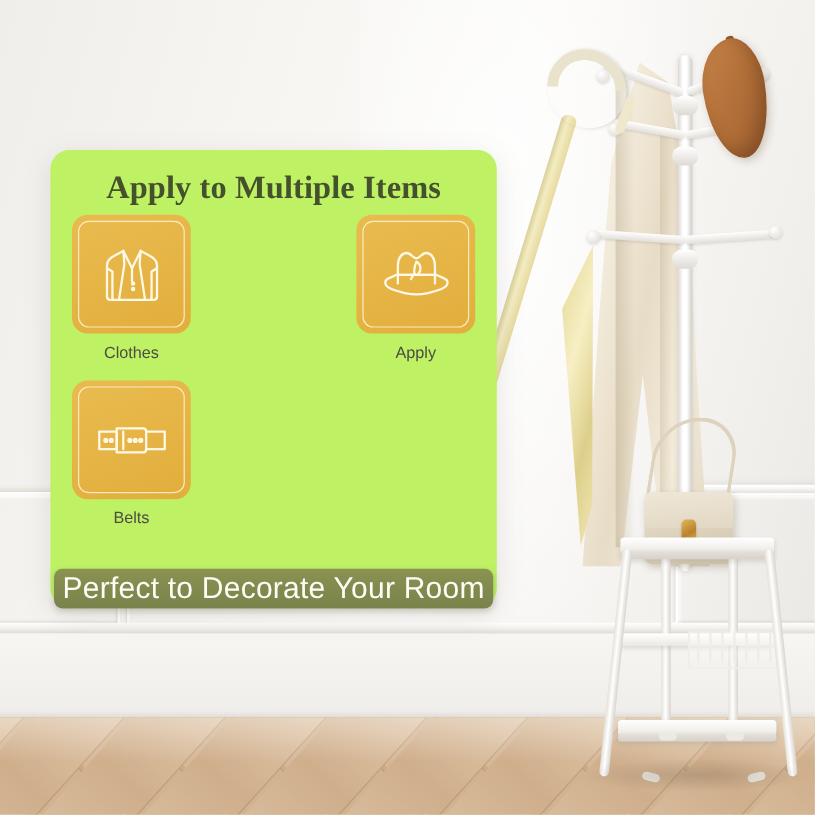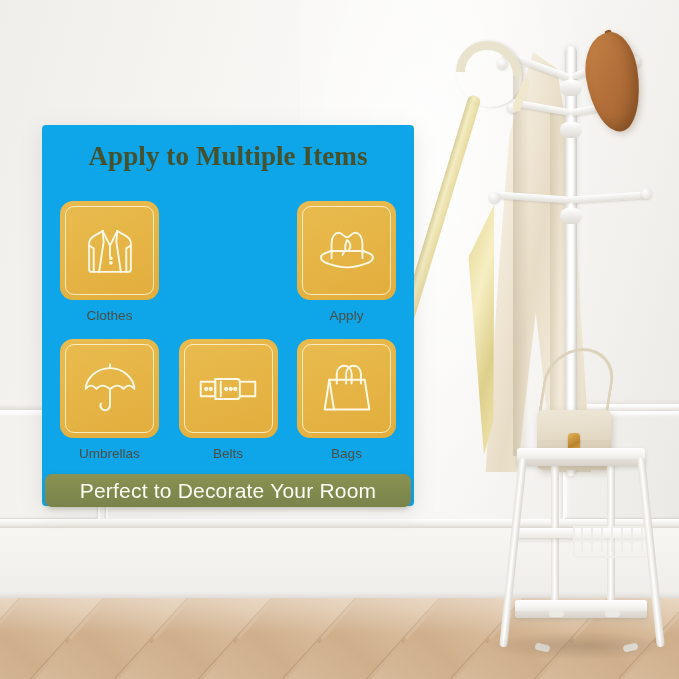--- a/index.html
+++ b/index.html
@@ -35,43 +35,43 @@
   .floor .hb{position:absolute;top:-40px;width:58px;height:210px;
         background:linear-gradient(180deg,#e3cbaf,#cfae8b 50%,#dcc3a5);
         border-right:1px solid rgba(140,108,72,.30);}
   .floor .hb.l{transform:rotate(42deg);transform-origin:top left;}
   .floor .hb.r{transform:rotate(-42deg);transform-origin:top left;}
   .floor-sheen{position:absolute;left:0;top:598px;width:679px;height:81px;
         background:linear-gradient(180deg,rgba(255,255,255,.30),rgba(255,255,255,0) 45%);}
 
   
   .card{position:absolute;left:42px;top:125px;width:372px;height:381px;
-        background:#0ea5e9;border-radius:4px;
+        background:#bef264;border-radius:16px;
         box-shadow:0 6px 22px rgba(120,115,105,.17);}
   .card-title{position:absolute;left:0;top:16px;width:372px;text-align:center;
         font-family:"Liberation Serif",serif;font-weight:bold;font-size:27px;
         color:#45512c;letter-spacing:.1px;}
 
-  .grid{position:absolute;left:14px;top:76px;width:344px;}
+  .grid{position:absolute;left:14px;top:54px;width:344px;}
   .row{display:flex;justify-content:space-between;}
   .row.r2{margin-top:16px;}
   .cell{width:107px;text-align:center;}
   .tile{width:99px;height:99px;margin:0 auto;border-radius:13px;
         background:linear-gradient(160deg,#e9bb4f,#e2ae3c);
         display:flex;align-items:center;justify-content:center;position:relative;}
   .tile:after{content:"";position:absolute;left:5px;top:5px;right:5px;bottom:5px;
         border:1.4px solid rgba(255,252,235,.75);border-radius:9px;}
   .tile svg{position:relative;z-index:2;}
   .cap{margin-top:8px;font-size:13.5px;color:#4d4d42;font-family:"Liberation Sans",sans-serif;}
 
   .banner{position:absolute;left:0;top:349px;width:366px;height:33px;border-radius:7px;
         background:linear-gradient(180deg,#8a9352,#79824a);
         display:flex;align-items:center;justify-content:center;
         box-shadow:0 2px 5px rgba(90,88,60,.28);}
-  .banner span{color:#fdfdf6;font-size:21px;font-family:"Liberation Sans",sans-serif;letter-spacing:.2px;}
+  .banner span{color:#fdfdf6;font-size:25px;font-family:"Liberation Sans",sans-serif;letter-spacing:.2px;}
 
   
   .rack{position:absolute;left:455px;top:18px;width:224px;height:640px;}
   .post{position:absolute;left:110px;top:28px;width:12px;height:430px;border-radius:6px;
         background:linear-gradient(90deg,#dcd9d4,#ffffff 35%,#ffffff 60%,#cfccc6);
         box-shadow:0 0 4px rgba(150,145,138,.25);}
   .arm{position:absolute;height:7px;border-radius:4px;
         background:linear-gradient(180deg,#ffffff,#e2dfd9);
         box-shadow:0 1px 2px rgba(150,145,138,.3);}
   .knob{position:absolute;width:11px;height:11px;border-radius:50%;
@@ -288,59 +288,38 @@
               <path d="M33 16 C37 18 38 23 35 27 C33 29 31 28 31 25 C31 21 32 18 33 16 Z"></path>
               <path d="M31 27 L28 32"></path>
             </svg>
           </div>
           <div class="cap">Apply</div>
         </div>
       </div>
 
       <div class="row r2">
 
-        <div class="cell">
-          <div class="tile">
-            <svg width="58" height="58" viewBox="0 0 64 64" fill="none" stroke="#FFF8E6" stroke-width="2.1" stroke-linecap="round" stroke-linejoin="round">
-              <path d="M32 9 C17 9 6 20 5 32 C9 27 13 27 17 32 C21 27 26 27 32 32 C38 27 43 27 47 32 C51 27 55 27 59 32 C58 20 47 9 32 9 Z"></path>
-              <path d="M32 5 L32 9"></path>
-              <path d="M32 32 L32 49 C32 55 27 57 23 54 C21 52 21 50 22 48"></path>
-            </svg>
-          </div>
-          <div class="cap">Umbrellas</div>
-        </div>
 
         <div class="cell">
           <div class="tile">
             <svg width="62" height="40" viewBox="0 0 68 44" fill="none" stroke="#FFF8E6" stroke-width="2.1" stroke-linecap="round" stroke-linejoin="round">
               <path d="M4 14 L20 14 L20 30 L4 30 Z"></path>
               <path d="M20 11 L44 11 C46 11 47 12 47 14 L47 30 C47 32 46 33 44 33 L20 33 Z"></path>
               <path d="M47 14 L64 14 L64 30 L47 30"></path>
               <path d="M26 14 L26 30"></path>
               <circle cx="10" cy="22" r="1.3"></circle>
                 <circle cx="15" cy="22" r="1.3"></circle>
               <circle cx="32" cy="22" r="1.3"></circle>
                 <circle cx="37" cy="22" r="1.3"></circle>
                 <circle cx="42" cy="22" r="1.3"></circle>
             </svg>
           </div>
           <div class="cap">Belts</div>
         </div>
 
-        <div class="cell">
-          <div class="tile">
-            <svg width="54" height="56" viewBox="0 0 58 60" fill="none" stroke="#FFF8E6" stroke-width="2.1" stroke-linecap="round" stroke-linejoin="round">
-              <path d="M10 20 L48 20 L53 52 L15 52 Z"></path>
-              <path d="M10 20 L5 52 L15 52"></path>
-              <path d="M18 24 L18 14 C18 8 22 5 26 5 C30 5 34 8 34 14 L34 24"></path>
-              <path d="M28 24 L28 14 C28 8 32 5 36 5 C40 5 44 8 44 14 L44 24"></path>
-            </svg>
-          </div>
-          <div class="cap">Bags</div>
-        </div>
       </div>
     </div>
 
     <div class="banner" style="left:3px;">
       <span>Perfect to Decorate Your Room</span>
     </div>
   </div>
 </div>
 
 </body></html>

